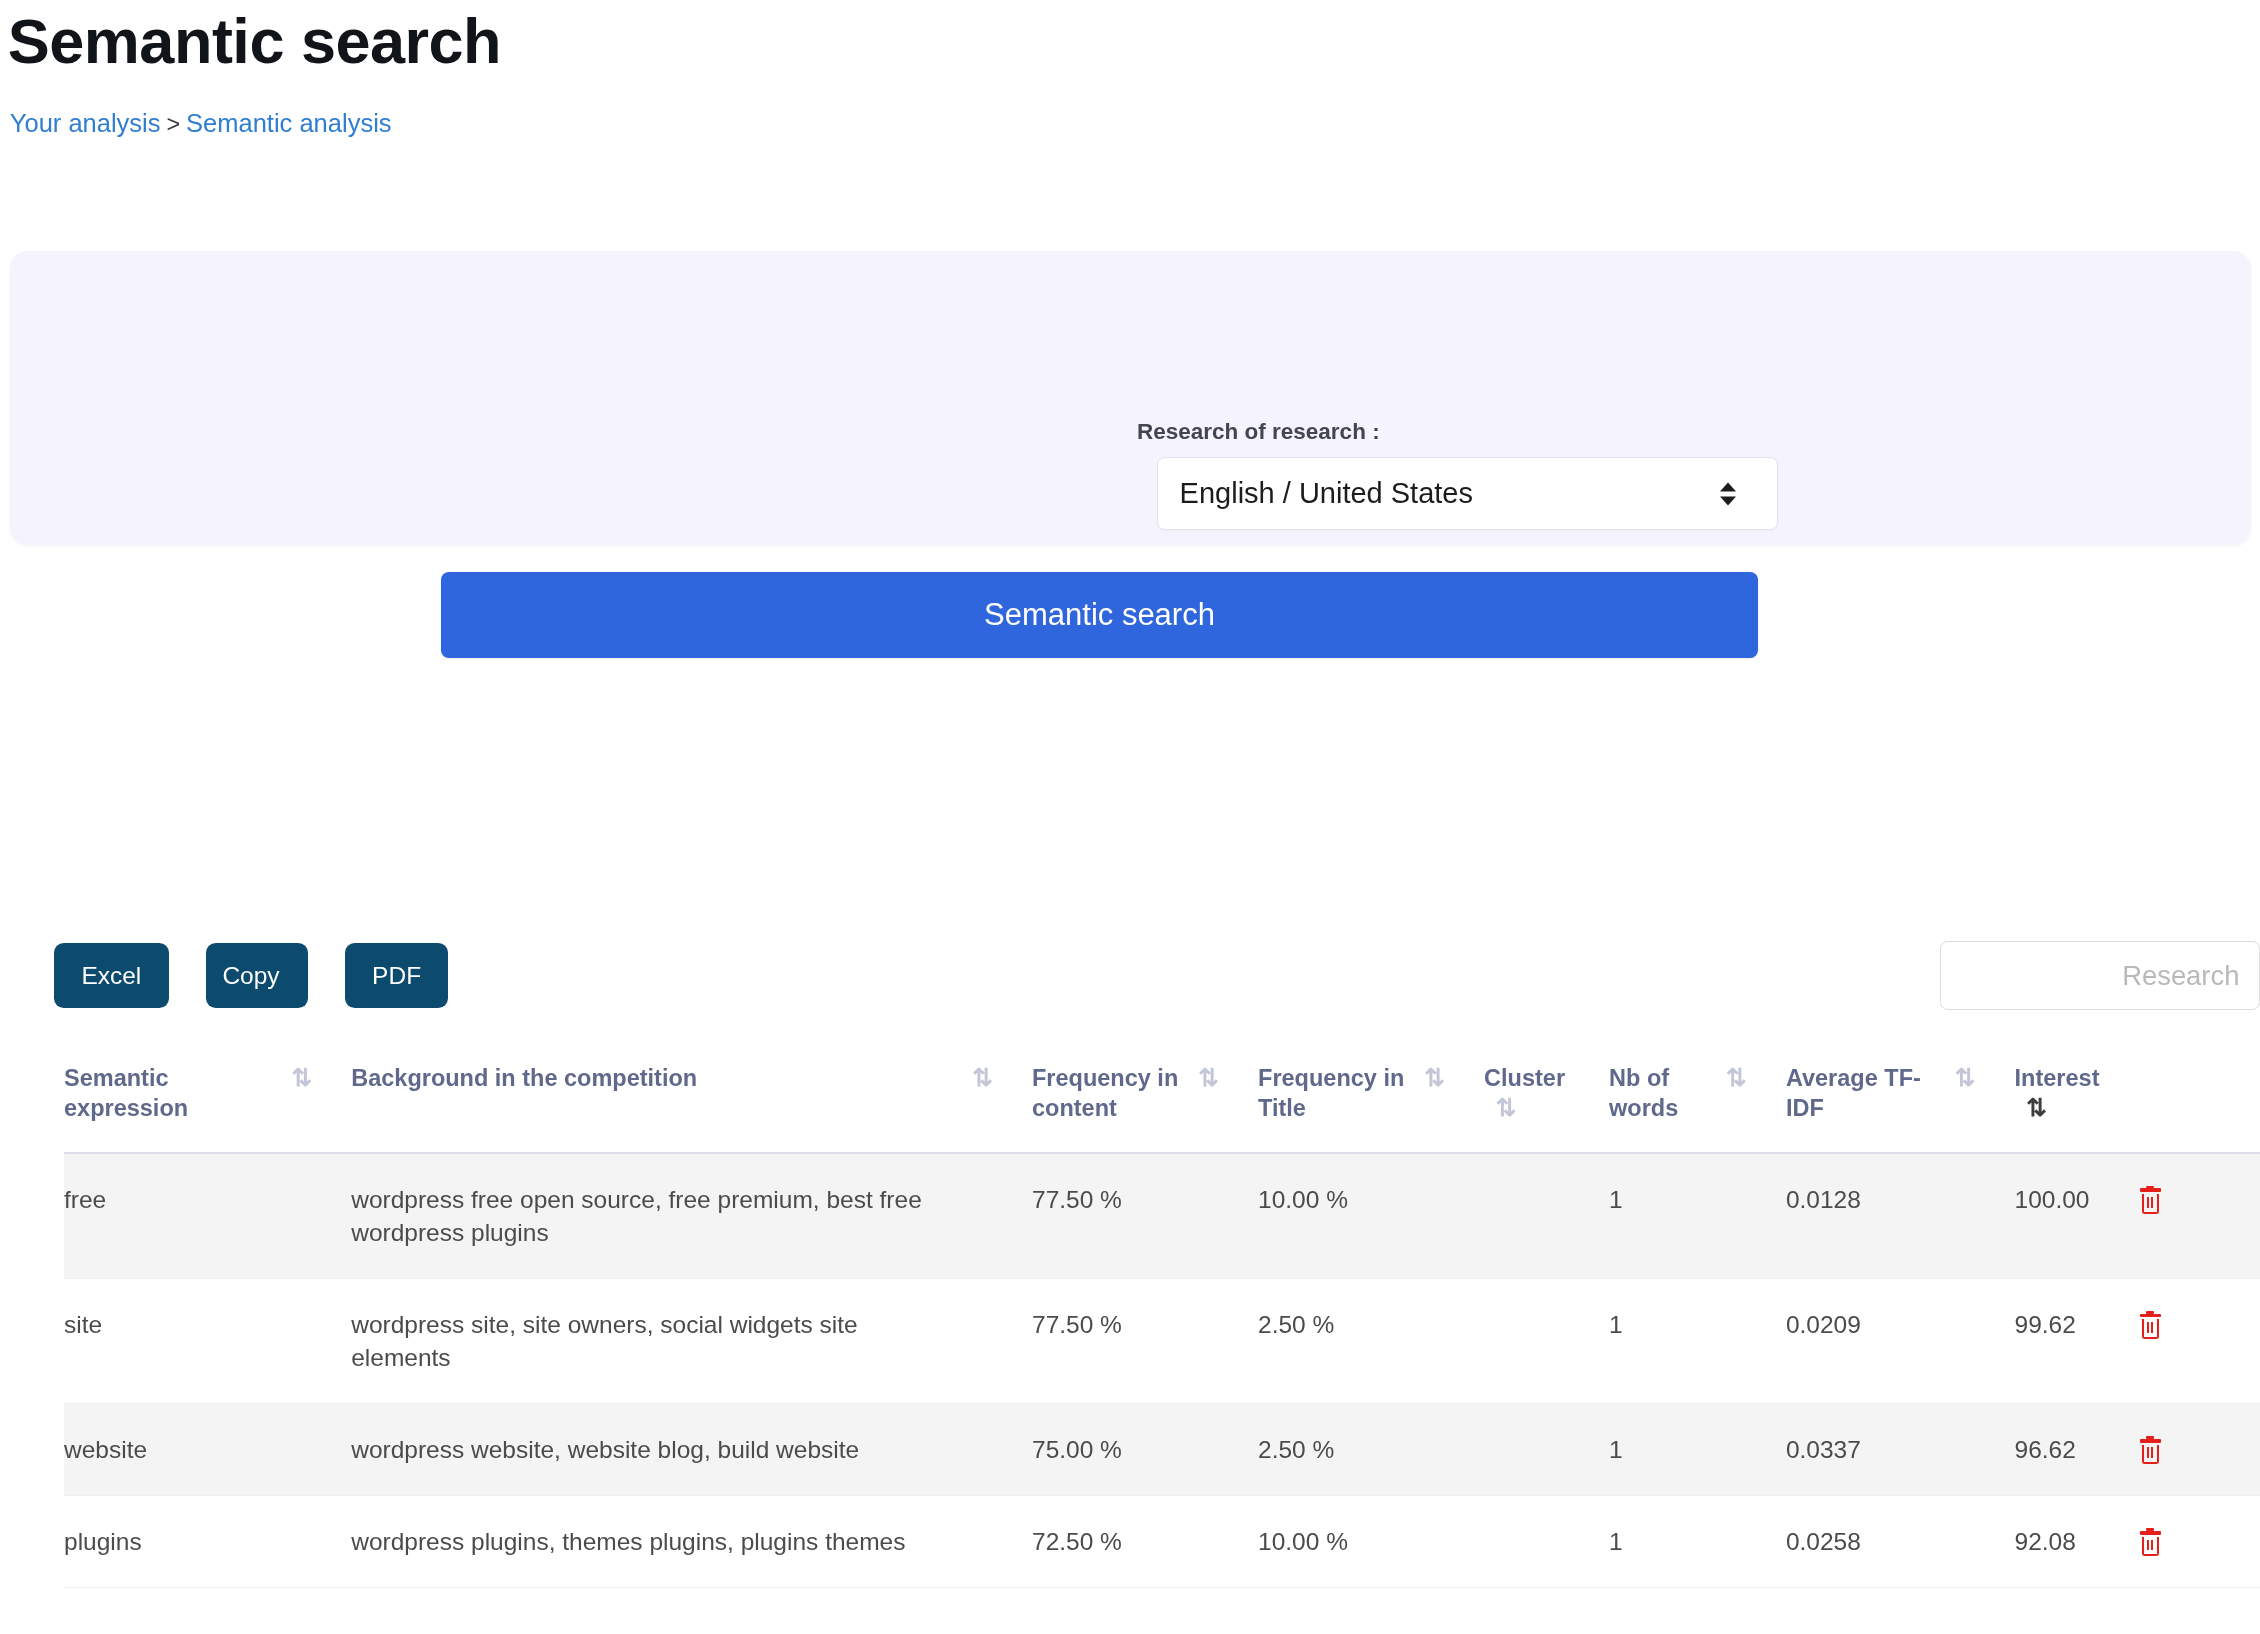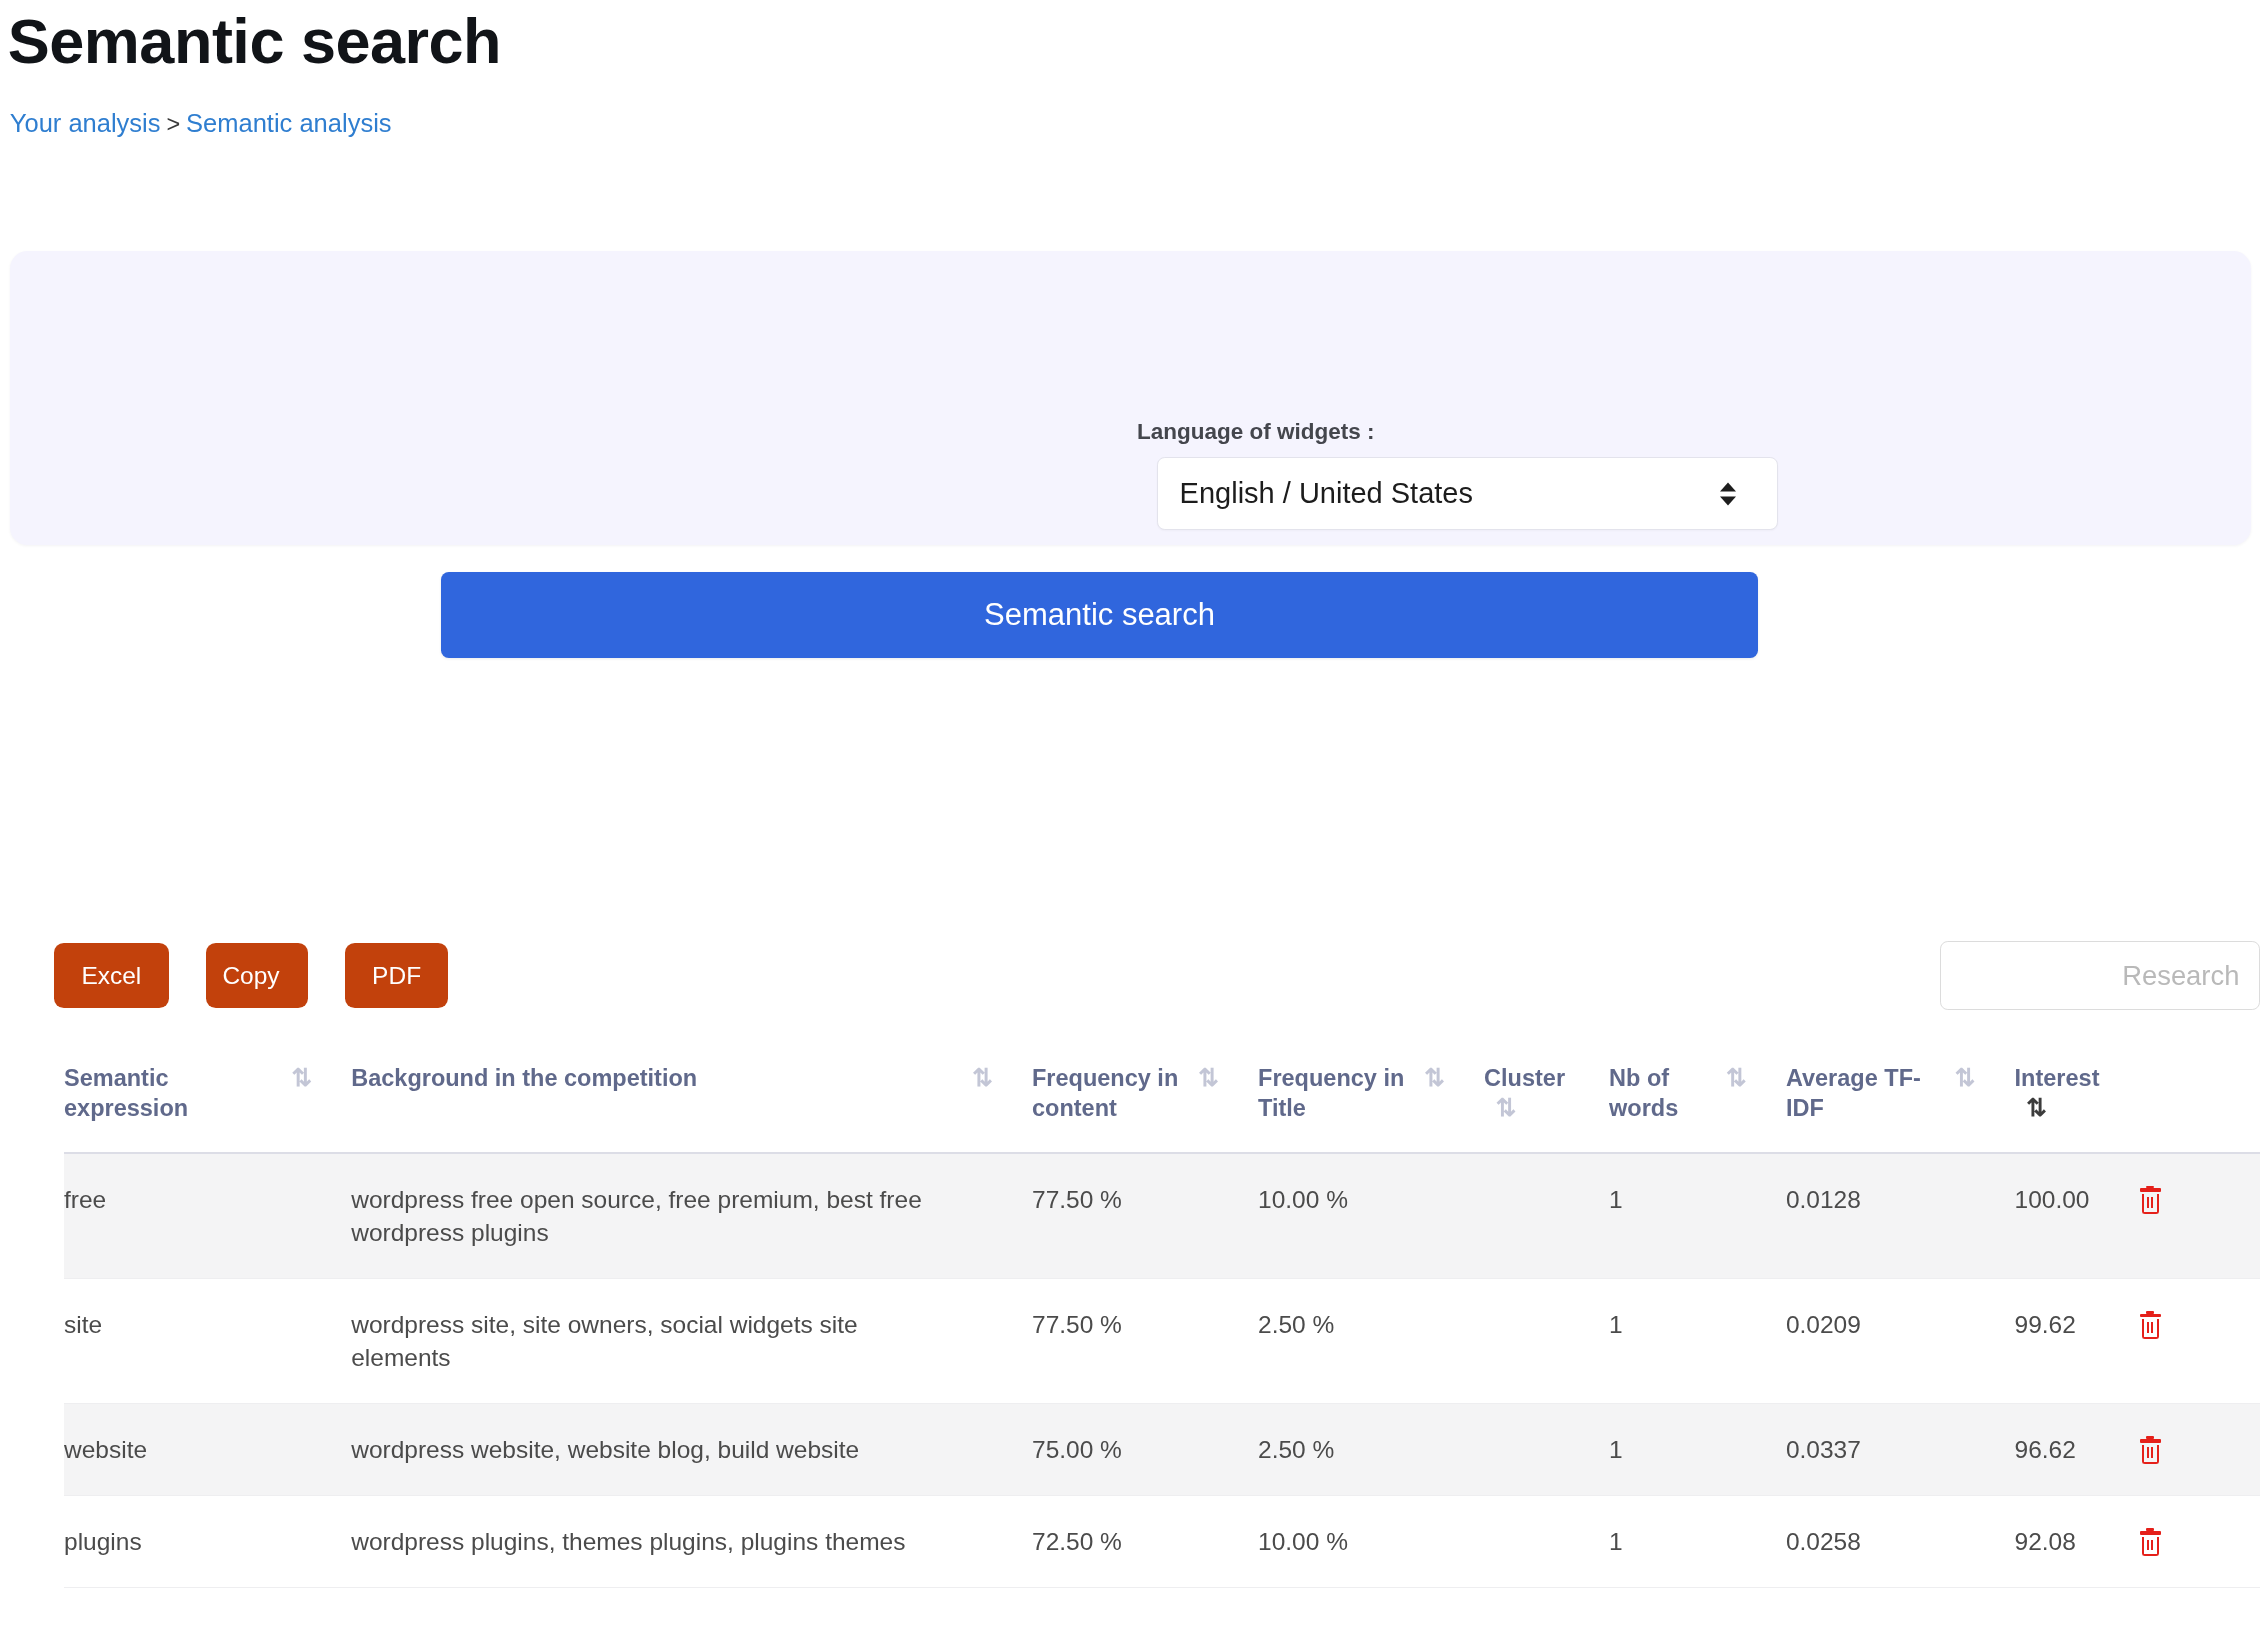--- a/index.html
+++ b/index.html
@@ -175,21 +175,21 @@
     position: absolute;
     left: 0;
     top: 0;
     display: flex;
     gap: 37px;
   }
   .export-btn {
     height: 65px;
     min-width: 98px;
     padding: 0 27.4px;
-    background: #c2410c;
+    background: #0c4a6e;
     border: none;
     border-radius: 9.8px;
     color: #ffffff;
     font-size: 24.5px;
     font-family: "Liberation Sans", sans-serif;
     cursor: pointer;
     display: flex;
     align-items: center;
     justify-content: center;
   }
@@ -338,21 +338,21 @@
   <div class="breadcrumb">
     <a href="#">Your analysis</a><span class="sep">&gt;</span><a href="#">Semantic analysis</a>
   </div>
 
   <div class="search-panel">
     <div class="panel-inner"></div>
   </div>
 
 
   <div class="field-group lang-group">
-    <label class="field-label">Language of widgets :</label>
+    <label class="field-label">Research of research :</label>
     <div class="select-wrap">
       <div class="select-input">English / United States</div>
       <span class="select-arrows">
         <span class="up"></span>
           <span class="down"></span>
       </span>
     </div>
   </div>
 
   <button class="submit-btn">Semantic search</button>

